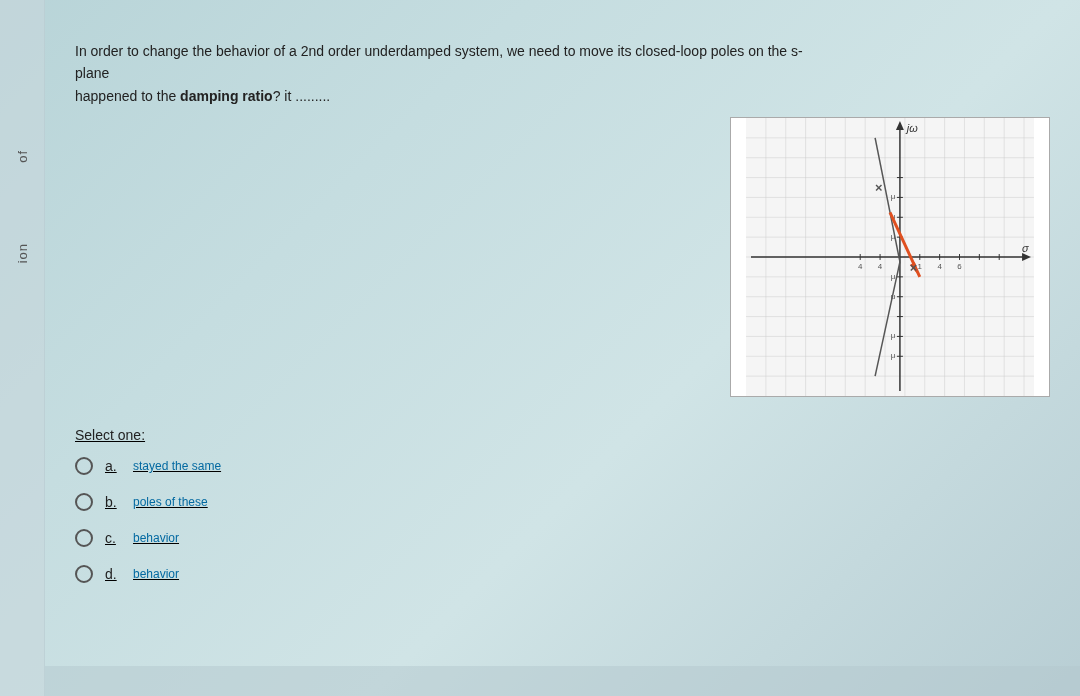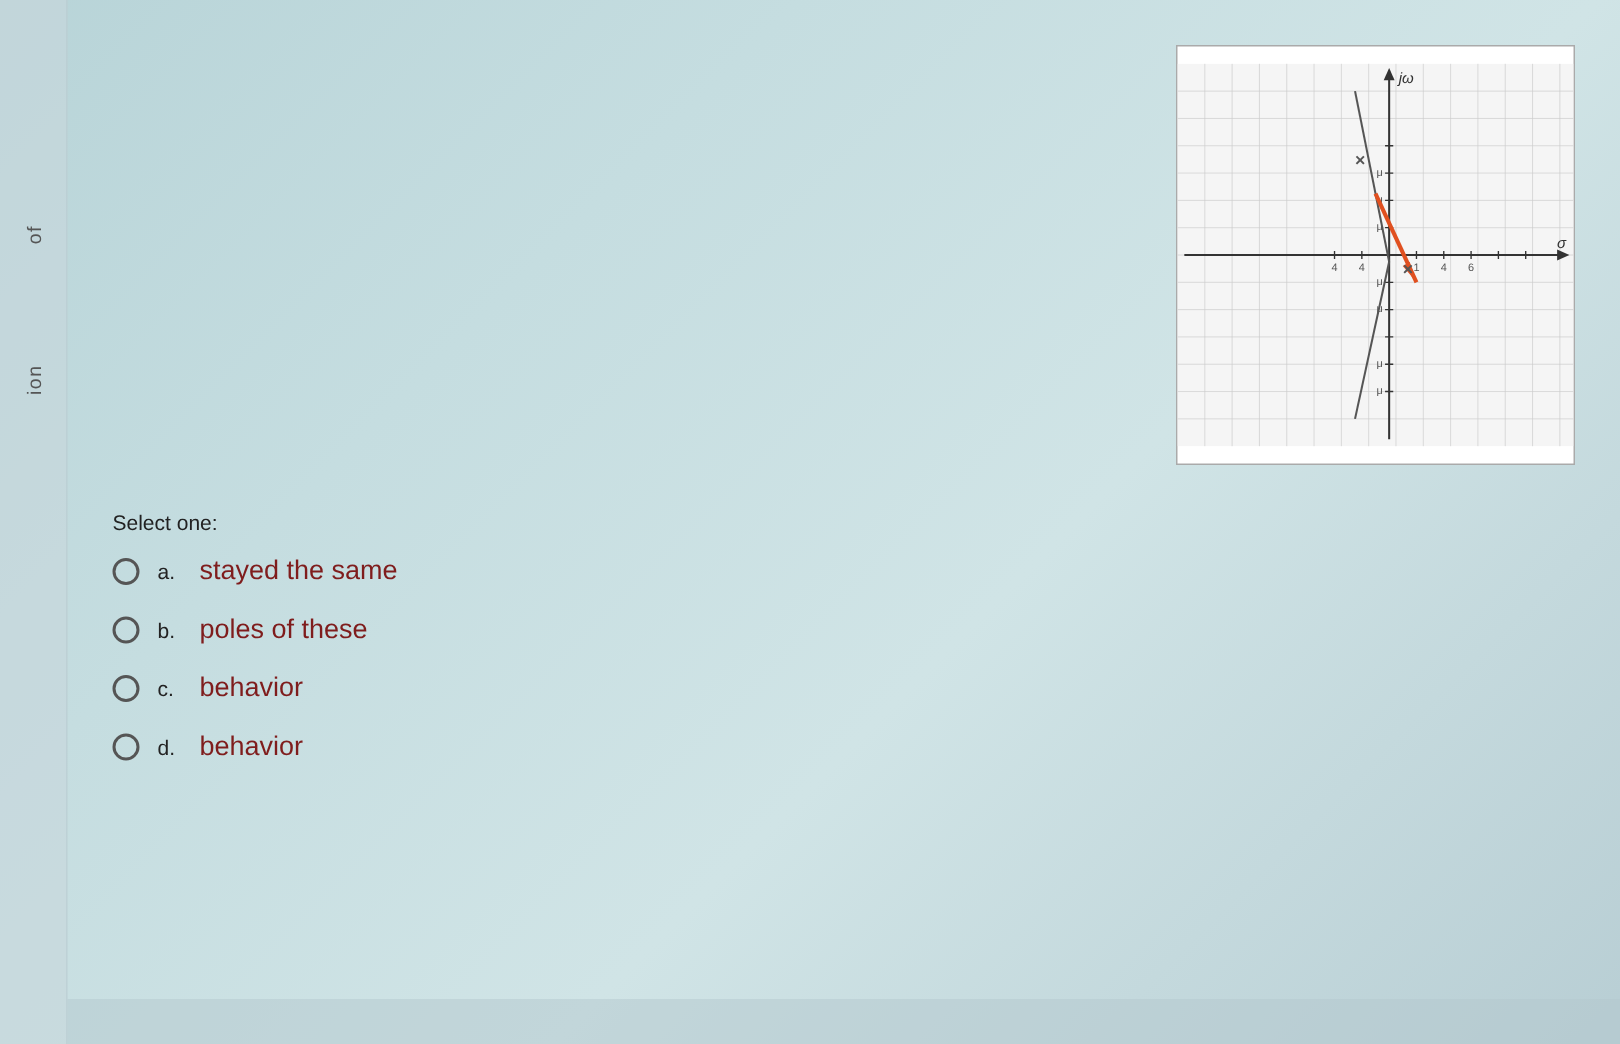--- a/index.html
+++ b/index.html
@@ -66,36 +66,37 @@
       gap: 40px;
       align-items: flex-start;
       margin-bottom: 30px;
     }
 
     .left-space {
       flex: 1;
     }
 
     .graph-container {
-      width: 266px;
+      width: 320px;
       height: 280px;
       background: #fff;
       border: 1px solid #aaa;
       position: relative;
       flex-shrink: 0;
       margin-top: -10px;
     }
 
     .graph-canvas {
       width: 100%;
       height: 100%;
     }
 
     .options-section {
       margin-top: 22px;
+      text-decoration: underline;
     }
 
     .select-one-label {
       font-size: 14px;
       color: #222;
       margin-bottom: 14px;
     }
 
     .option-item {
       display: flex;
@@ -118,22 +119,22 @@
     }
 
     .option-letter {
       font-size: 14px;
       color: #222;
       width: 16px;
       flex-shrink: 0;
     }
 
     .option-text {
-      font-size: 18px;
-      color: #7f1d1d;
+      font-size: 12px;
+      color: #0369a1;
     }
 
     .bottom-bar {
       position: absolute;
       bottom: 0;
       left: 45px;
       right: 0;
       height: 30px;
       background: rgba(180, 200, 205, 0.5);
       display: flex;
@@ -149,20 +150,25 @@
 </head>
 <body>
 
 <div class="sidebar-left">
   <span class="sidebar-label">of</span>
   <span class="sidebar-label">ion</span>
 </div>
 
 <div class="main-content">
 
+  <div class="question-text">
+    <span>In order to change the behavior of a 2nd order underdamped system, we need to move its closed-loop poles on the s-plane</span>
+    <br>
+    <span>happened to the </span><strong>damping ratio</strong><span>? it .........</span>
+  </div>
 
   <div class="content-area">
     <div class="left-space"></div>
 
     <div class="graph-container">
       <svg class="graph-canvas" viewBox="0 0 290 280" xmlns="http://www.w3.org/2000/svg">
 
         <rect width="290" height="280" fill="#f5f5f5"></rect>
 
         <g stroke="#ccc" stroke-width="0.5">

